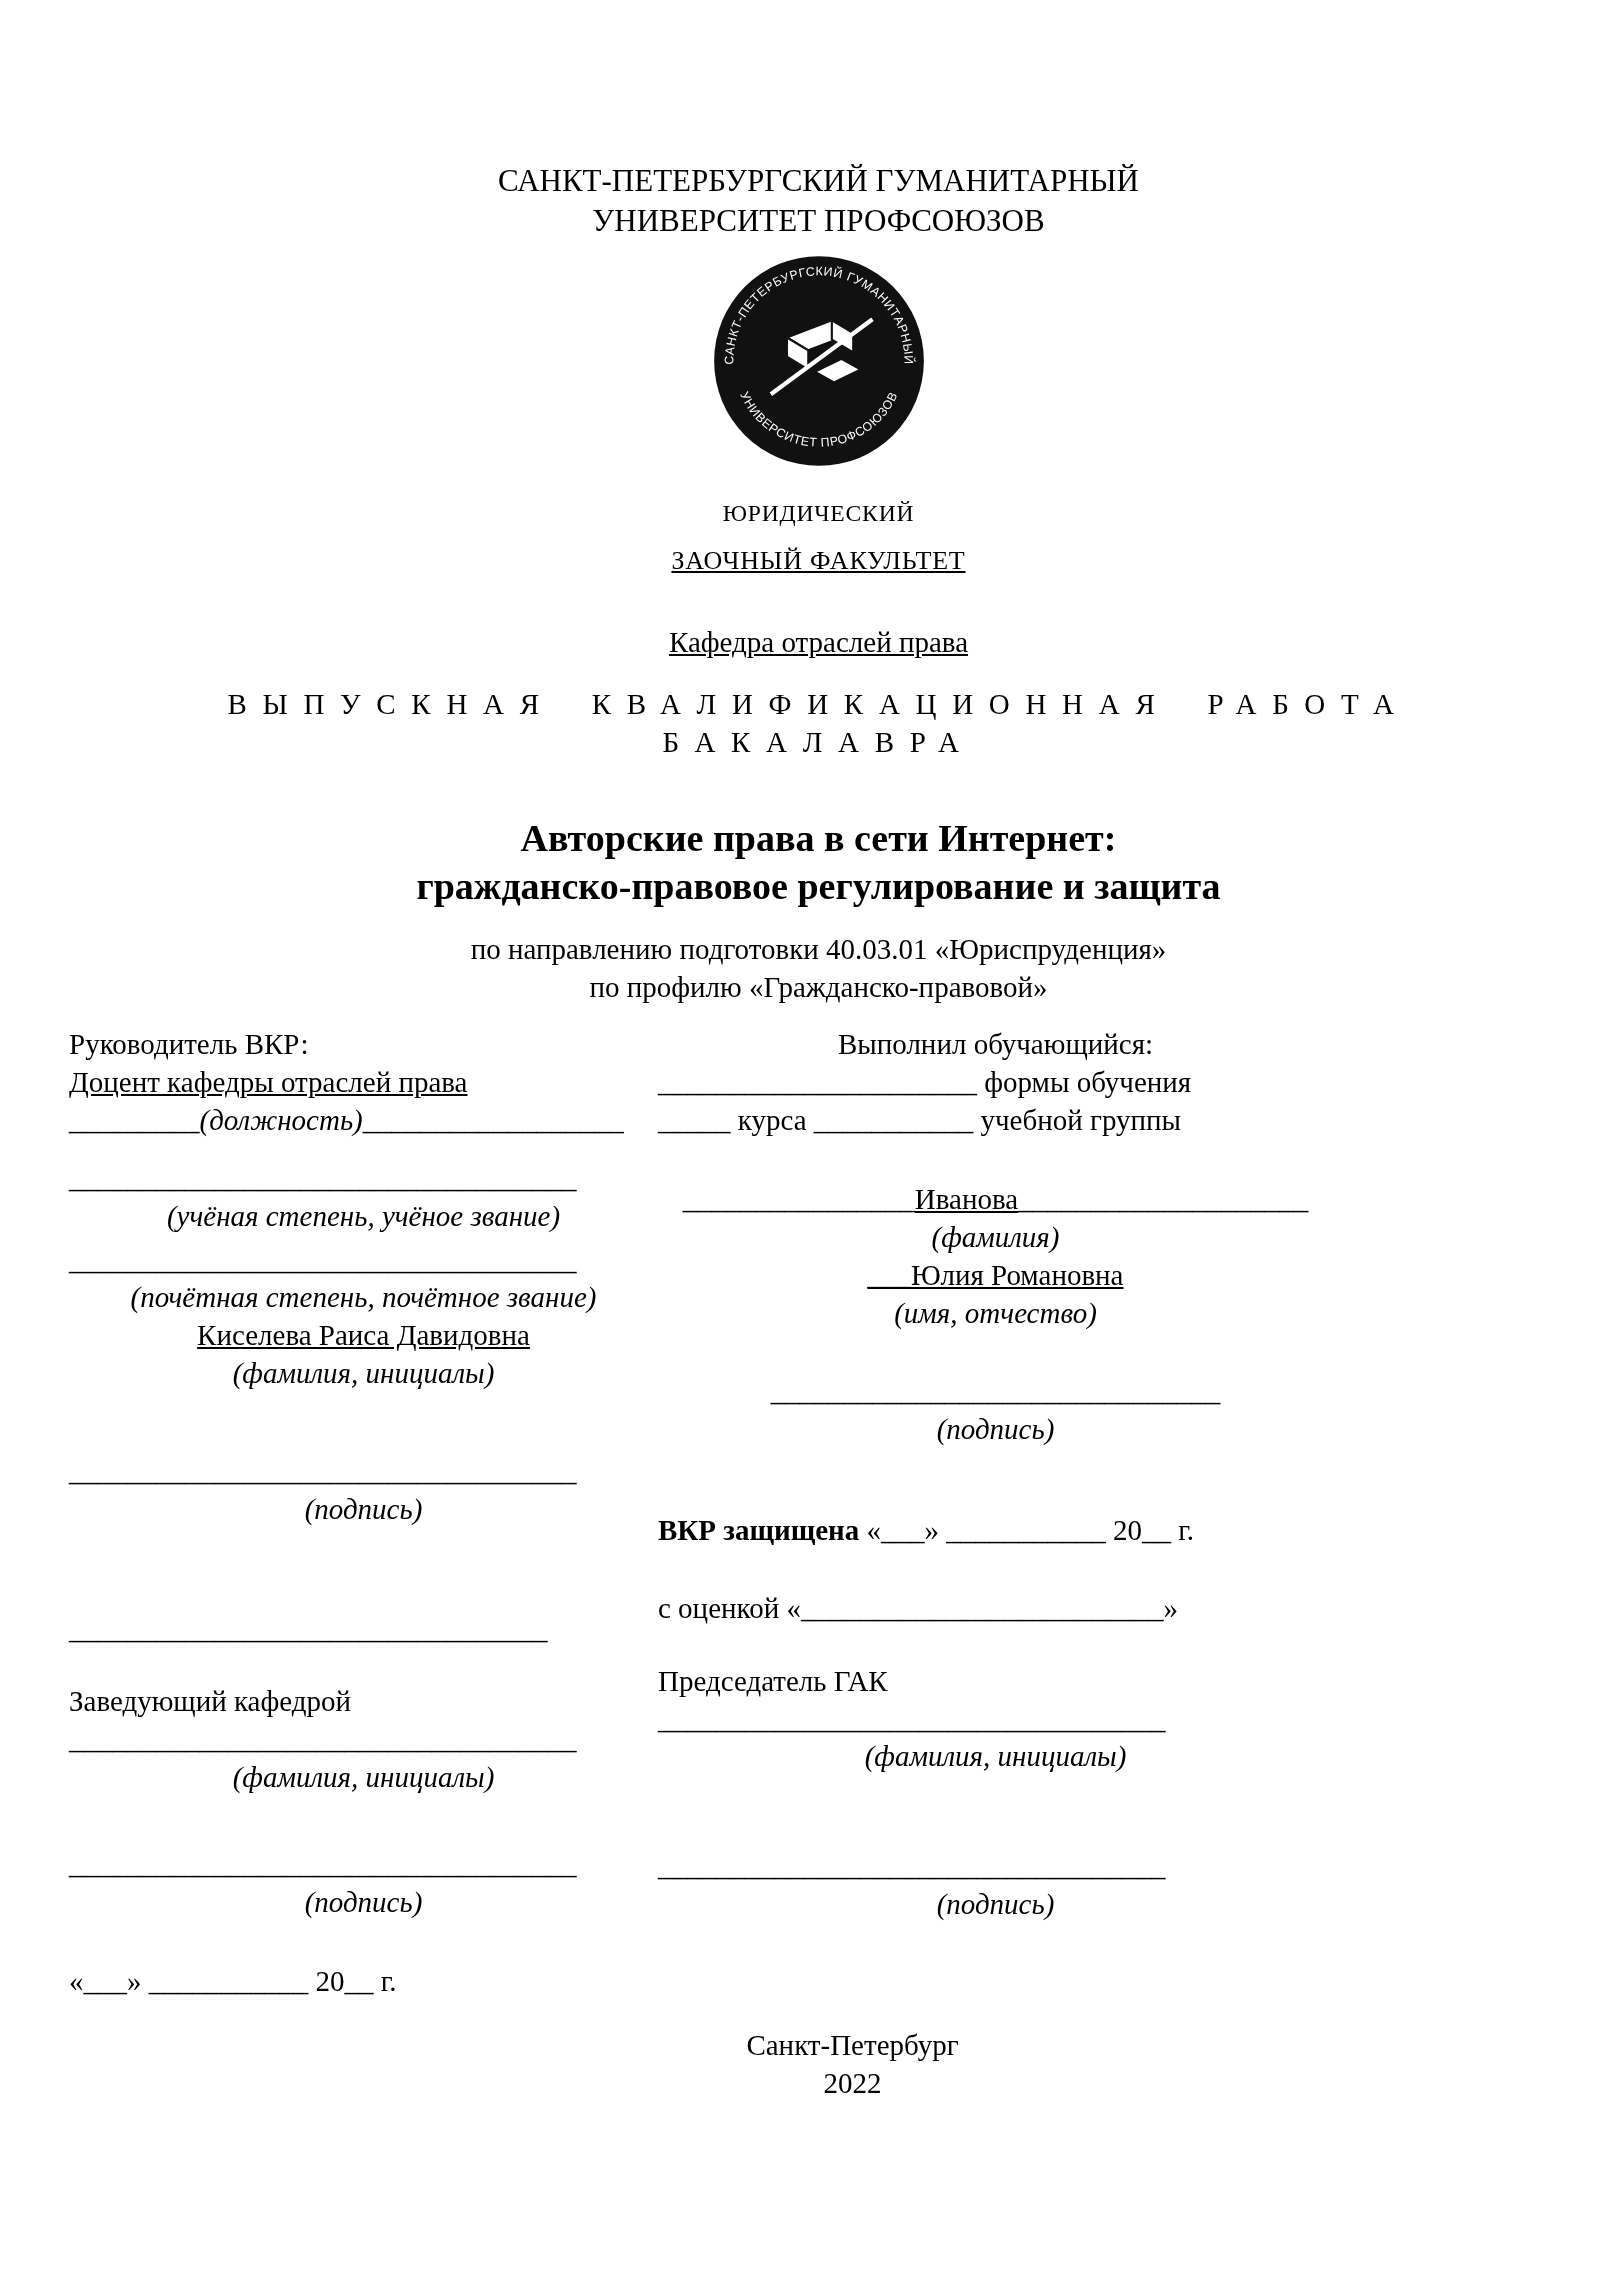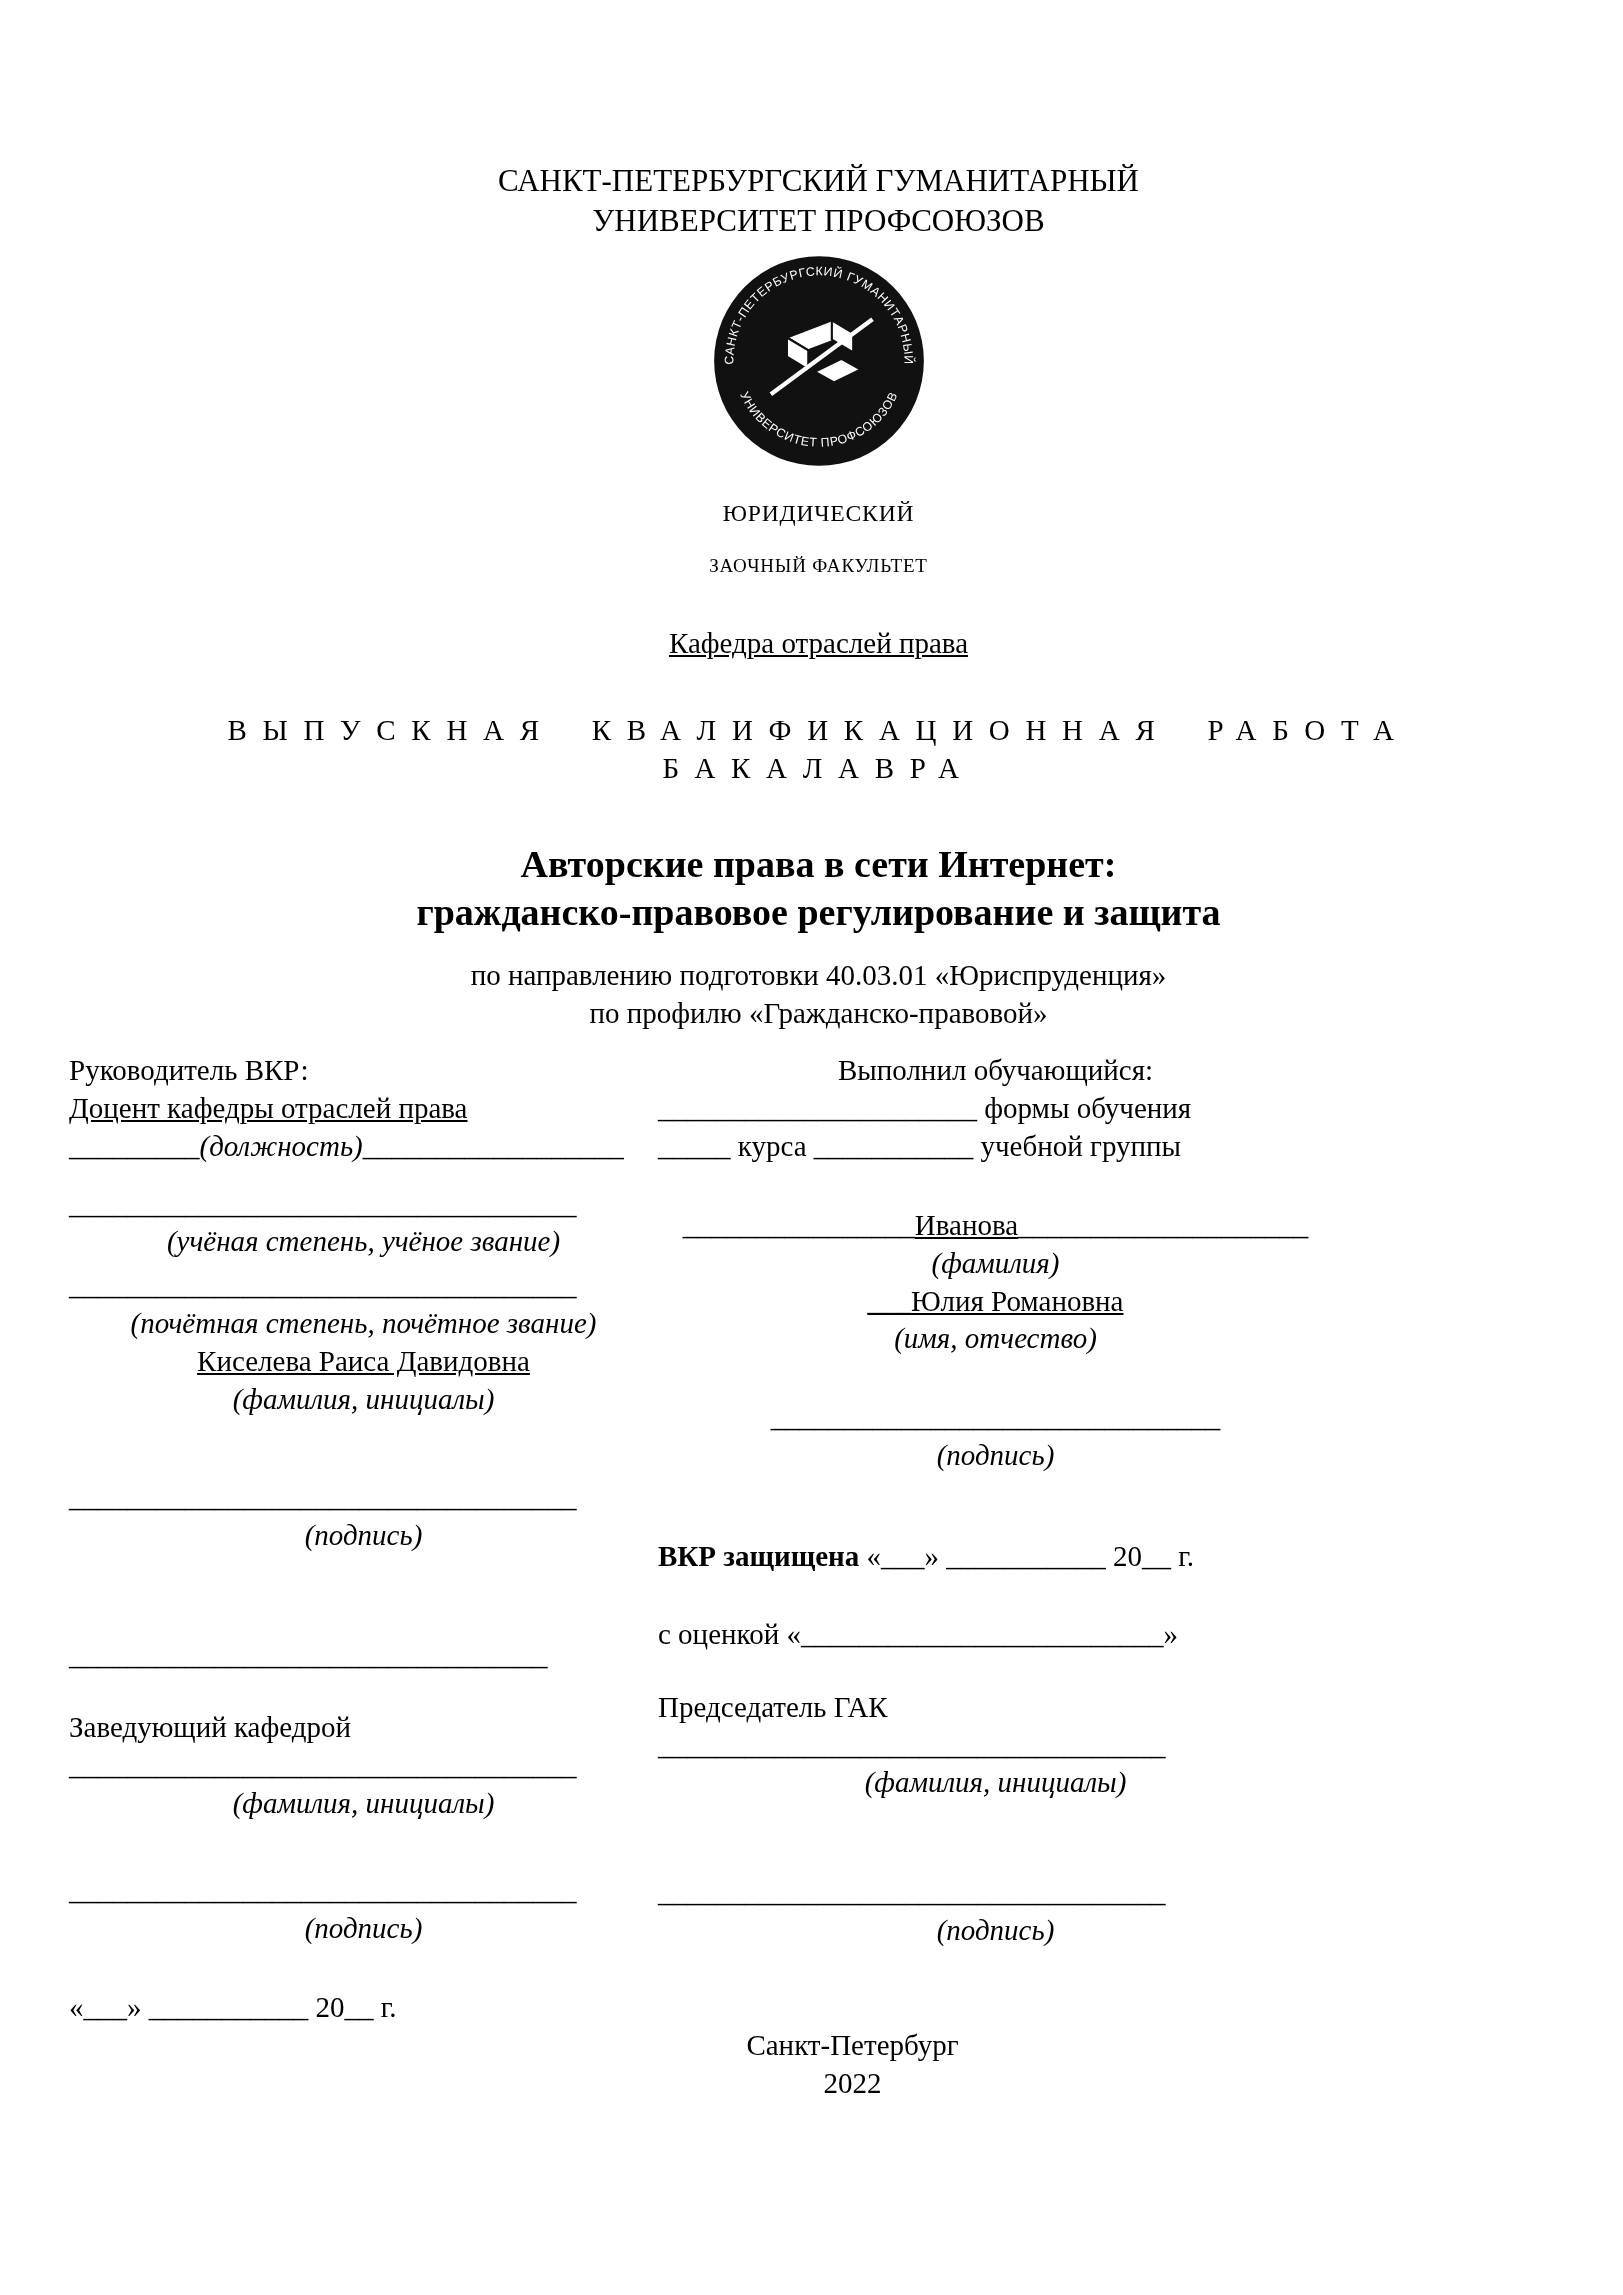--- a/index.html
+++ b/index.html
@@ -17,24 +17,24 @@
     overflow:hidden;
   }
   .center { text-align:center; }
   .u  { text-decoration:underline; }
   .i  { font-style:italic; }
   .b  { font-weight:bold; }
   .uni { font-size:31px; }
   .emblem-wrap { margin-top:12.6px; }
   .emblem-wrap svg { display:inline-block; }
   .faculty1 { margin-top:20.4px; font-size:23.6px; letter-spacing:0.8px; }
-  .faculty2 { margin-top:25px; font-size:19px; letter-spacing:0.8px; }
+  .faculty2 { margin-top:15px; font-size:26px; letter-spacing:0.8px;text-decoration:underline; }
   .department { margin-top:46px;text-decoration:underline; }
   .worktype {
-    margin-top:50px;
+    margin-top:25px;
     font-size:29px;
     letter-spacing:15.7px;
     word-spacing:14px;
   }
   .thesis-title {
     margin-top:52px;
     font-size:38px;
     font-weight:bold;
     line-height:1.28;
   }

